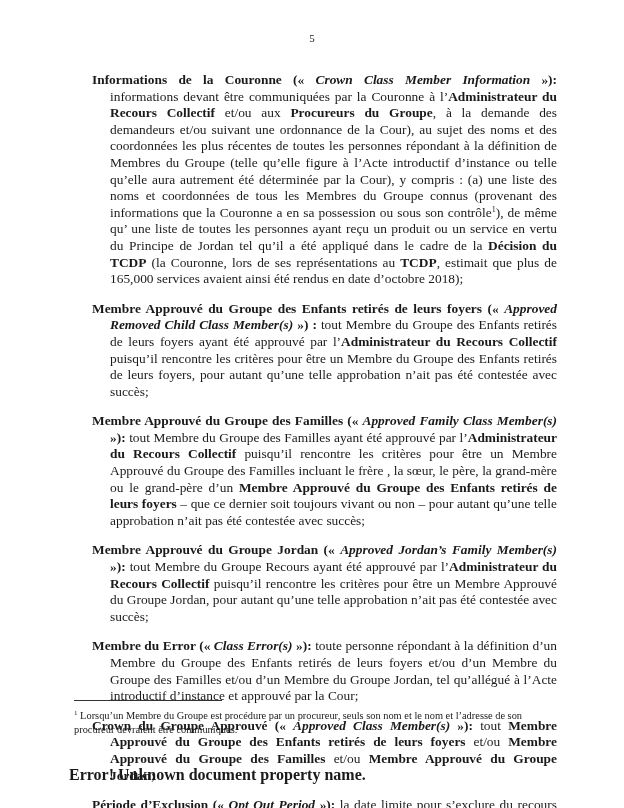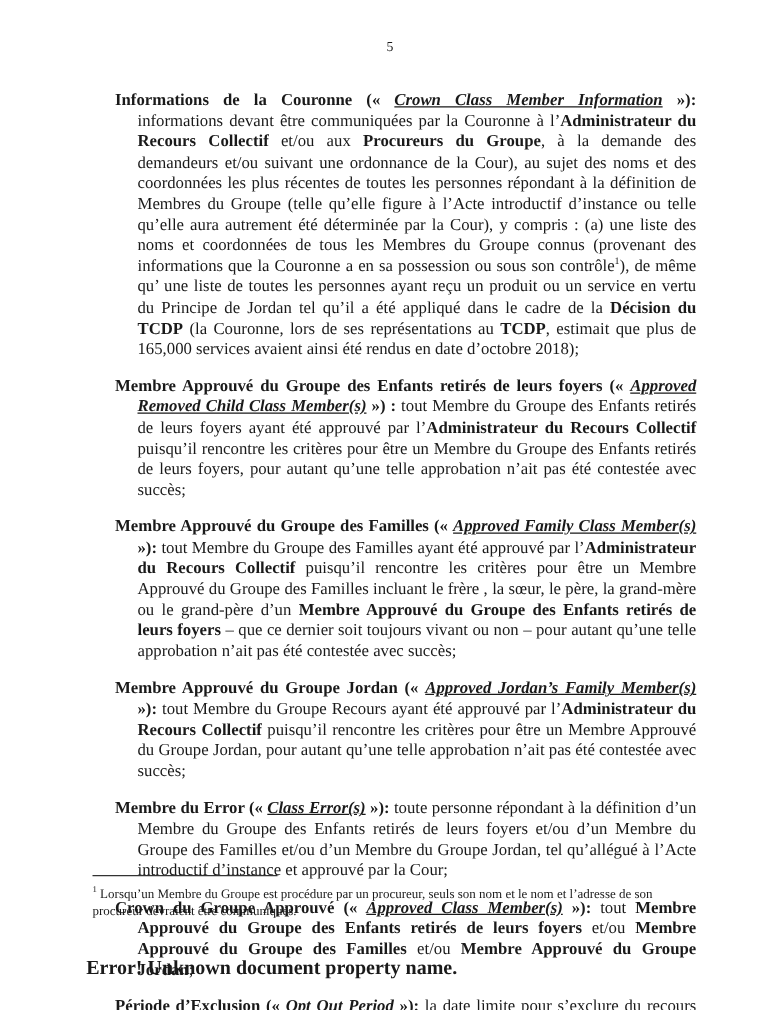--- a/index.html
+++ b/index.html
@@ -15,21 +15,21 @@
   .defs {
     position: absolute; top: 72px; left: 92px; width: 465px;
   }
   .def {
     font-size: 13.4px; line-height: 16.6px;
     text-align: justify;
     padding-left: 18px; text-indent: -18px;
     margin: 0 0 13px 0;
   }
   .def b { font-weight: bold; }
-  .def i { font-style: italic; text-decoration: underline; }
+  .def i { font-style: italic; }
   sup { font-size: 8px; line-height: 0; vertical-align: super; }
   .fn-rule {
     position: absolute; top: 700px; left: 74px; width: 148px; height: 0;
     border-top: 1px solid #333;
   }
   .footnote {
     position: absolute; top: 709px; left: 74px; width: 484px;
     font-size: 10.4px; line-height: 14px;
   }
   .footnote sup { font-size: 7px; }

